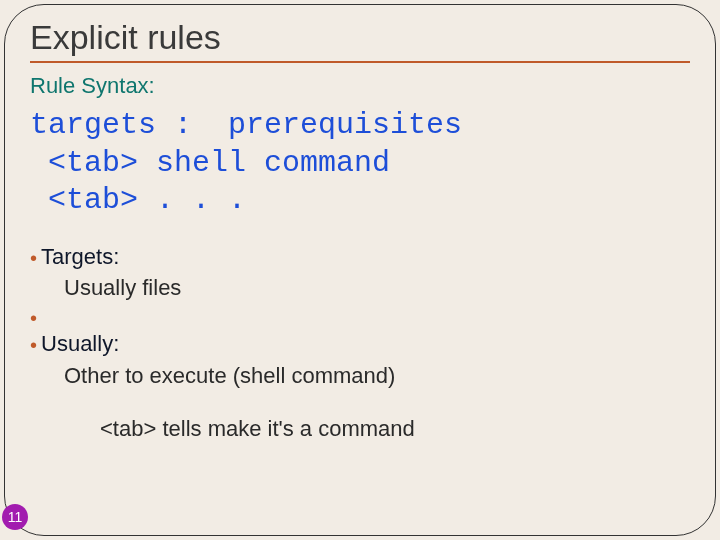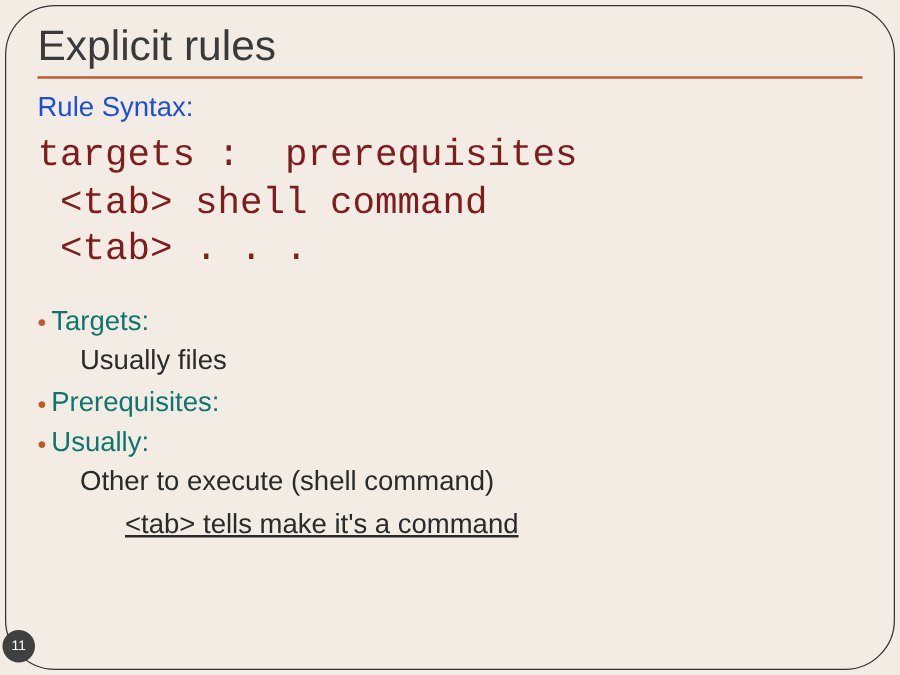--- a/index.html
+++ b/index.html
@@ -35,27 +35,27 @@
     margin-bottom: 4px;
   }
   .underline {
     height: 2px;
     background: #c05a2a;
     width: 660px;
     margin-bottom: 10px;
   }
   .subtitle {
     font-size: 22px;
-    color: #1d4ed8;
+    color: #0f766e;
     margin-bottom: 8px;
   }
   .code-block {
     font-family: "Courier New", Courier, monospace;
     font-size: 30px;
-    color: #7f1d1d;
+    color: #1d4ed8;
     line-height: 1.25;
     margin-bottom: 22px;
     white-space: pre;
   }
   .bullets {
     font-size: 22px;
     color: #2a2a2a;
     line-height: 1.35;
   }
   .bullet-row {
@@ -65,41 +65,40 @@
   }
   .bullet-dot {
     color: #c05a2a;
     font-size: 20px;
     margin-right: 4px;
     line-height: 1;
     position: relative;
     top: 1px;
   }
   .bullet-label {
-    color: #0f766e;
+    color: #0f172a;
   }
   .sub-text {
     margin-left: 34px;
     margin-bottom: 4px;
   }
   .note {
     margin-left: 70px;
-    margin-top: 4px;
-    text-decoration: underline;
+    margin-top: 24px;
   }
   .page-num {
     position: absolute;
     left: 2px;
     bottom: 10px;
     width: 26px;
     height: 26px;
-    background: #404040;
+    background: #a21caf;
     border-radius: 50%;
     color: #fff;
-    font-size: 11px;
+    font-size: 14px;
     display: flex;
     align-items: center;
     justify-content: center;
   }
 </style>
 </head>
 <body>
 
 <div class="slide">
   <div class="rounded-border"></div>
@@ -116,21 +115,20 @@
   <div class="bullets">
 
     <div class="bullet-row">
       <span class="bullet-dot">•</span>
       <span class="bullet-label">Targets:</span>
     </div>
     <div class="sub-text">Usually files</div>
 
     <div class="bullet-row">
       <span class="bullet-dot">•</span>
-      <span class="bullet-label"> Prerequisites:</span>
     </div>
 
     <div class="bullet-row">
       <span class="bullet-dot">•</span>
       <span class="bullet-label"> Usually:</span>
     </div>
     <div class="sub-text">Other to execute (shell command)</div>
 
     <div class="note">&lt;tab&gt; tells make it's a command</div>
   </div>

